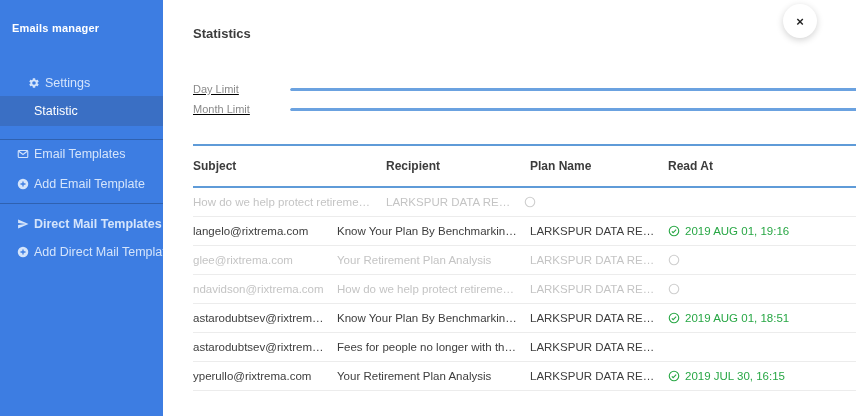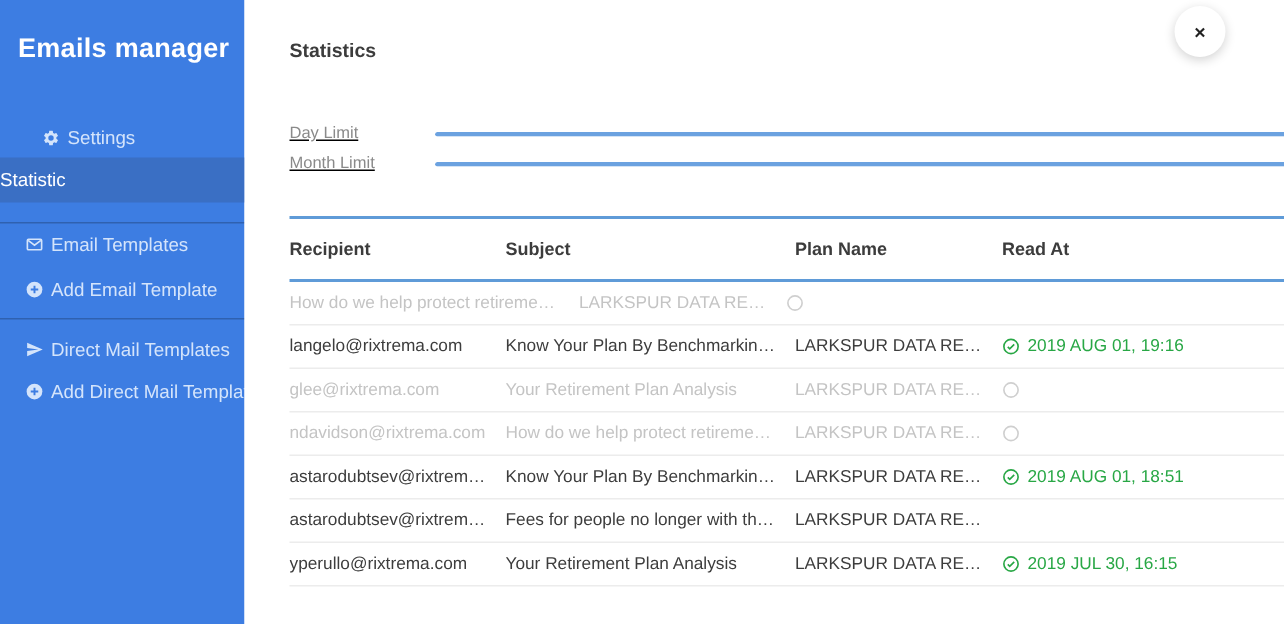--- a/index.html
+++ b/index.html
@@ -11,44 +11,44 @@
     overflow:hidden;
   }
 
   
   .sidebar {
     position:absolute; left:0; top:0; width:163px; height:416px;
     background:#3d7de2; color:#fff;
   }
   .sidebar-title {
     padding:22px 10px 0 12px;
-    font-size:18px; font-weight:bold; color:#ffffff;
+    font-size:11px; font-weight:bold; color:#ffffff;
     letter-spacing:.2px;
   }
   .nav-item {
     display:flex; align-items:center;
     height:26px; padding-left:17px;
     color:#d4e4fb; font-size:12.5px;
     cursor:pointer; white-space:nowrap;
   }
   .nav-item .nicon { width:12px; height:12px; margin-right:5px; flex:0 0 12px; display:flex; }
   .nav-item .nicon svg { width:12px; height:12px; }
   .nav-sub {
     display:flex; align-items:center;
-    height:30px; 
+    height:30px; padding-left:34px;
     color:#ffffff; font-size:12.5px; cursor:pointer;
   }
   .nav-sub.active { background:#3a6fc4; }
   .nav-divider { border-top:1px solid rgba(0,0,0,0.22); margin:0; }
   .mt-settings { margin-top:36px;padding-left:28px; }
   .mt-div1 { margin-top:13px; }
   .mt-group2-b { margin-top:2px; }
   .mt-div2 { margin-top:5px; }
   .mt-group3-a { margin-top:6px; }
-  .g2a { height:28px; } .g2b { height:28px; } .g3a { height:28px; } .g3b { height:28px; }
+  .g2a { height:28px; } .g2b { height:28px; } .g3a { height:28px;font-weight:bold; } .g3b { height:28px; }
 
   
   .main {
     position:absolute; left:163px; top:0; width:825px; height:416px;
     background:#ffffff; padding:0 36px 0 30px;
   }
   .close-btn {
     position:absolute; top:4px; right:39px;
     width:34px; height:34px; border-radius:50%;
     background:#ffffff; box-shadow:0 2px 7px rgba(0,0,0,0.18);
@@ -168,22 +168,22 @@
       <span class="limit-label">Month Limit</span>
       <div class="limit-bar">
         <div class="limit-fill" style="width: 100%;"></div>
       </div>
       <span class="limit-value">3000/3000</span>
     </div>
   </div>
 
   <div class="table">
     <div class="thead">
+      <div class="cell c-subject">Subject</div>
       <div class="cell c-recipient">Recipient</div>
-      <div class="cell c-subject">Subject</div>
       <div class="cell c-plan">Plan Name</div>
       <div class="cell c-read" style="font-weight:bold;color:#3c3c3c;">Read At</div>
     </div>
     <div>
         <div class="trow unread">
           <div class="cell c-subject">How do we help protect retirement pl...</div>
           <div class="cell c-plan">LARKSPUR DATA RESOURCES I...</div>
           <div class="cell c-read">
             <svg viewBox="0 0 24 24" width="12" height="12">
               <circle cx="12" cy="12" r="9.5" fill="none" stroke="#cfcfcf" stroke-width="2.2"></circle>

